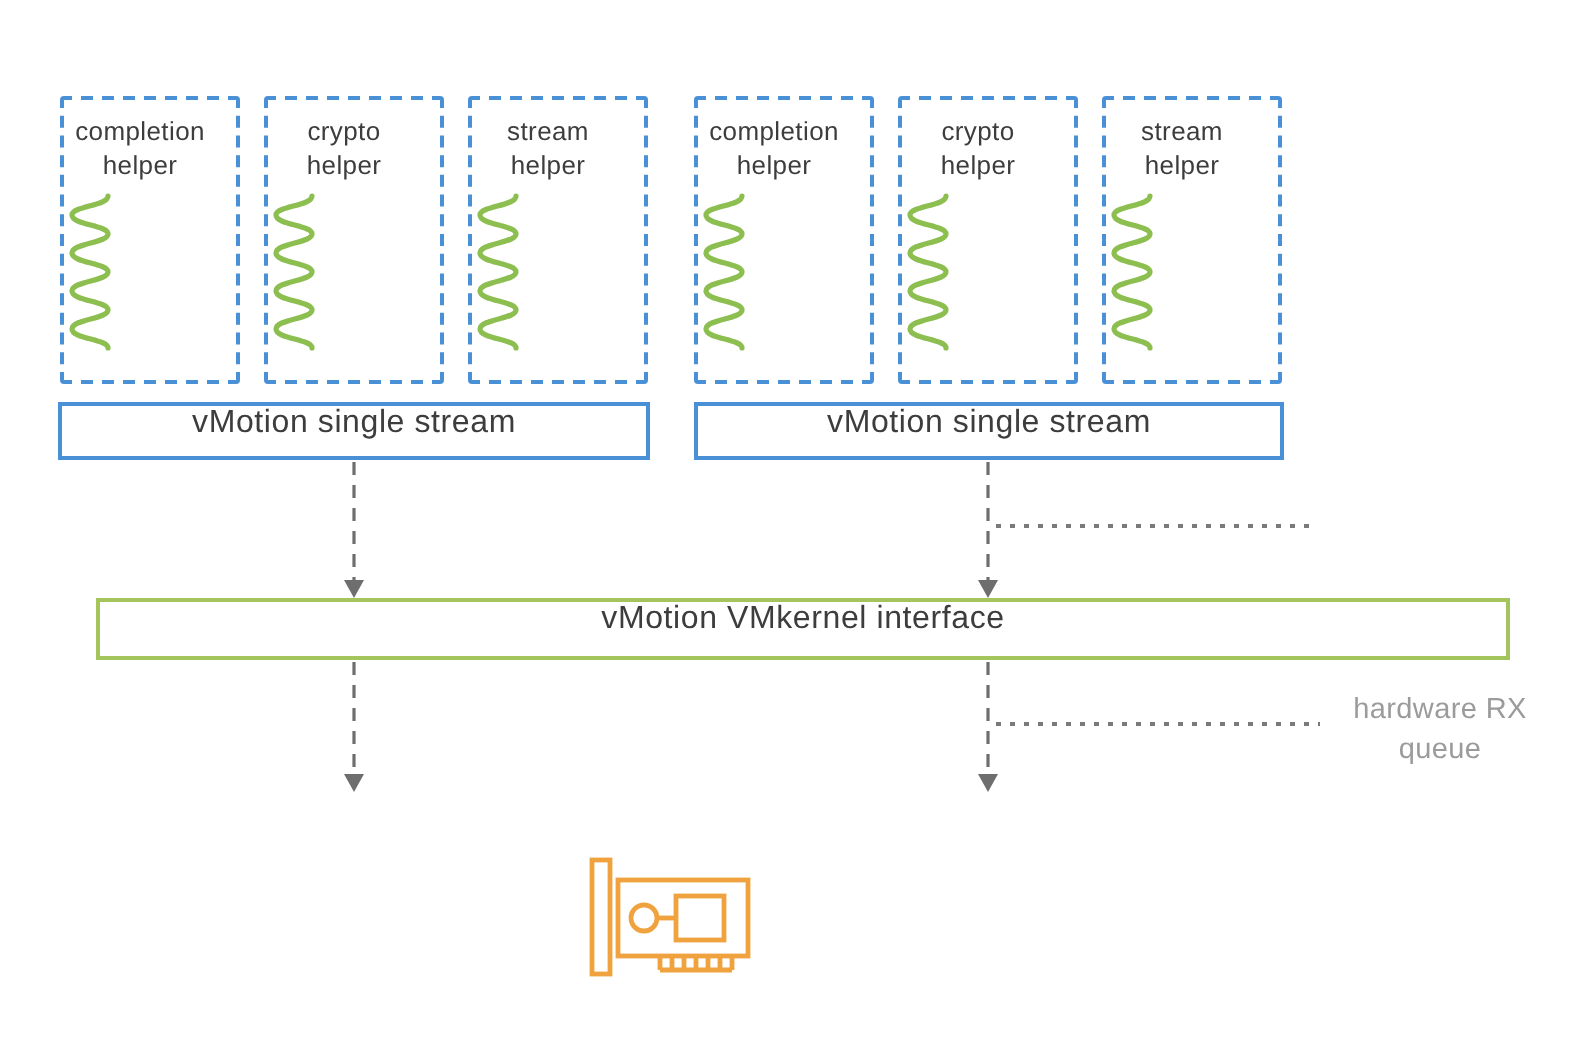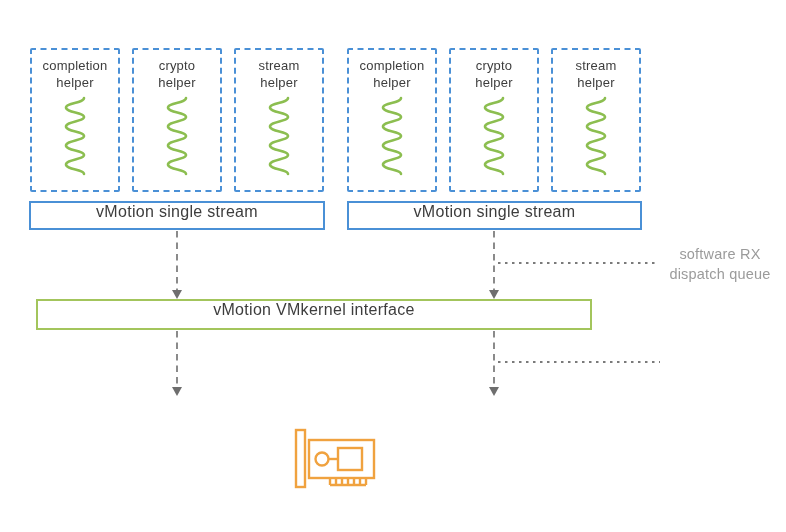--- a/index.html
+++ b/index.html
@@ -4,37 +4,37 @@
 <title>vMotion single stream architecture</title>
 <style>
   html,body { margin:0; padding:0; background:#ffffff; }
   .canvas {
     position:relative; width:786px; height:532px; background:#ffffff;
     font-family:"Liberation Sans", sans-serif; overflow:hidden;
   }
   .helper-box {
     position:absolute; top:48px; width:90px; height:144px;
     border:2px dashed var(--blue); border-radius:2px; box-sizing:border-box;
-    display:flex; flex-direction:column; align-items:center; background:#fff;
+    display:flex; flex-direction:column; align-items:flex-start; background:#fff;
   }
   .helper-label {
     margin-top:7px; font-size:13px; line-height:17px; color:var(--text-dark);
     text-align:center; max-width:76px; letter-spacing:0.2px;
   }
   .squiggle { margin-top:4px; }
   .squiggle path {
     fill:none; stroke:var(--green-squiggle); stroke-width:2.6; stroke-linecap:round;
   }
   .bar-box {
     position:absolute; box-sizing:border-box; background:#fff;
     display:flex; align-items:flex-start; justify-content:center;
     font-size:16px; color:var(--text-dark); letter-spacing:0.3px;
   }
   .stream-box { top:201px; height:29px; border:2px solid var(--blue); }
-  .kernel-box { left:36px; top:299px; width:556px; height:31px; border:2px solid var(--green-border); }
+  .kernel-box { left:48px; top:299px; width:707px; height:31px; border:2px solid var(--green-border); }
   .nic-box    { left:28px; top:396px; width:614px; height:31px; border:2px solid var(--orange); }
   .overlay { position:absolute; left:0; top:0; width:786px; height:532px; pointer-events:none; }
   .dashed-arrow { stroke:var(--arrow-gray); stroke-width:1.6; stroke-dasharray:6.5 5; fill:none; }
   .arrow-head { fill:var(--arrow-gray); stroke:none; }
   .dotted-line { stroke:var(--dot-gray); stroke-width:2; stroke-dasharray:2.5 4.5; fill:none; }
   .side-label {
     position:absolute; width:120px; text-align:center;
     font-size:14.5px; line-height:19.5px; color:var(--label-gray); letter-spacing:0.2px;
   }
   .software-rx-label { left:660px; top:245px; }
@@ -111,21 +111,21 @@
       <polygon class="arrow-head" points="172,387 182,387 177,396"></polygon>
     </g>
     <g>
       <line class="dashed-arrow" x1="494" y1="331" x2="494" y2="387"></line>
       <polygon class="arrow-head" points="489,387 499,387 494,396"></polygon>
     </g>
     <line class="dotted-line" x1="498" y1="263" x2="658" y2="263"></line>
     <line class="dotted-line" x1="498" y1="362" x2="660" y2="362"></line>
   </svg>
 
-  <div class="side-label software-rx-label">software RX dispatch queue</div>
+  <div class="side-label hardware-rx-label">hardware RX queue</div>
 
   <svg class="nic-icon" width="112" height="76" viewBox="0 0 112 76">
     <rect class="stroke" x="6" y="2" width="9" height="57"></rect>
     <rect class="stroke" x="19" y="12" width="65" height="38"></rect>
     <circle class="stroke" cx="32" cy="31" r="6.5"></circle>
     <line class="stroke" x1="38.5" y1="31" x2="48" y2="31"></line>
     <rect class="stroke" x="48" y="20" width="24" height="22"></rect>
     <path class="stroke" d="M40,50 V57 M46,50 V57 M52,50 V57 M58,50 V57 M64,50 V57 M70,50 V57 M76,50 V57 M40,57 H76"></path>
   </svg>
 

